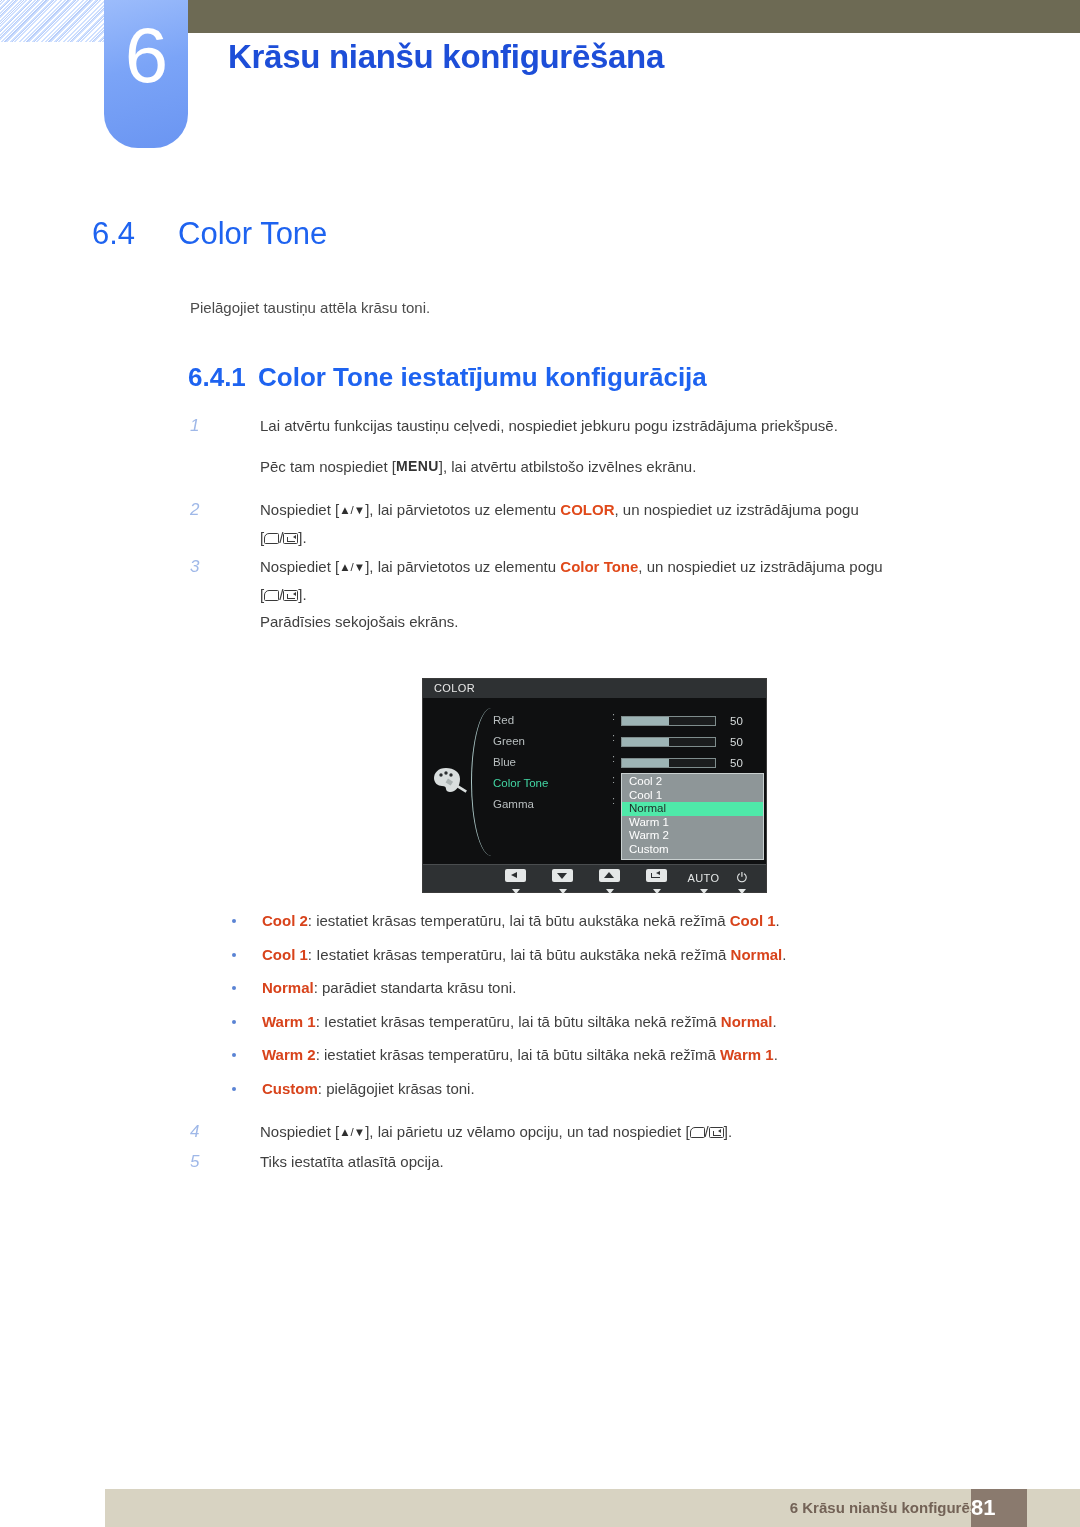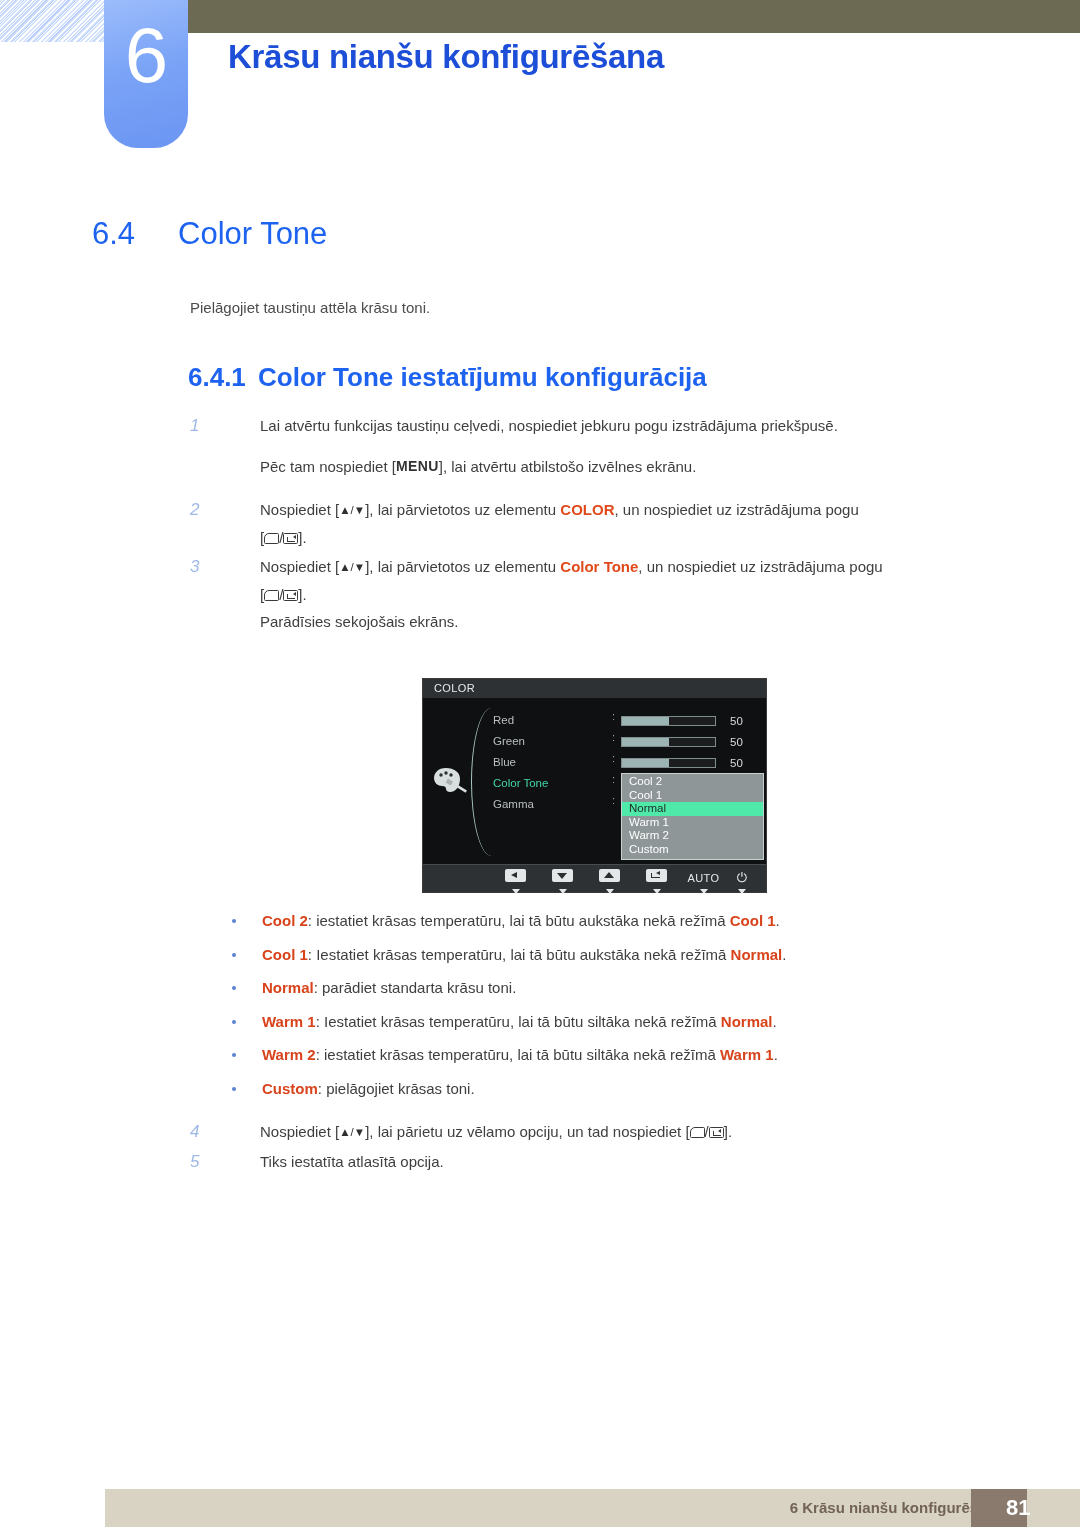--- a/index.html
+++ b/index.html
@@ -391,21 +391,20 @@
   }
   .footer-page {
     position: absolute;
     left: 866px; top: 0;
     width: 56px; height: 38px;
     background: #8a7a6e;
     color: #ffffff;
     font-size: 22px;
     font-weight: bold;
     line-height: 38px;
-    padding-left: 35px;
   }
 </style>
 </head>
 <body>
 
 <div class="page">
 
   <div class="hatch"></div>
   <div class="hatch2"></div>
   <div class="olive-bar"></div>

